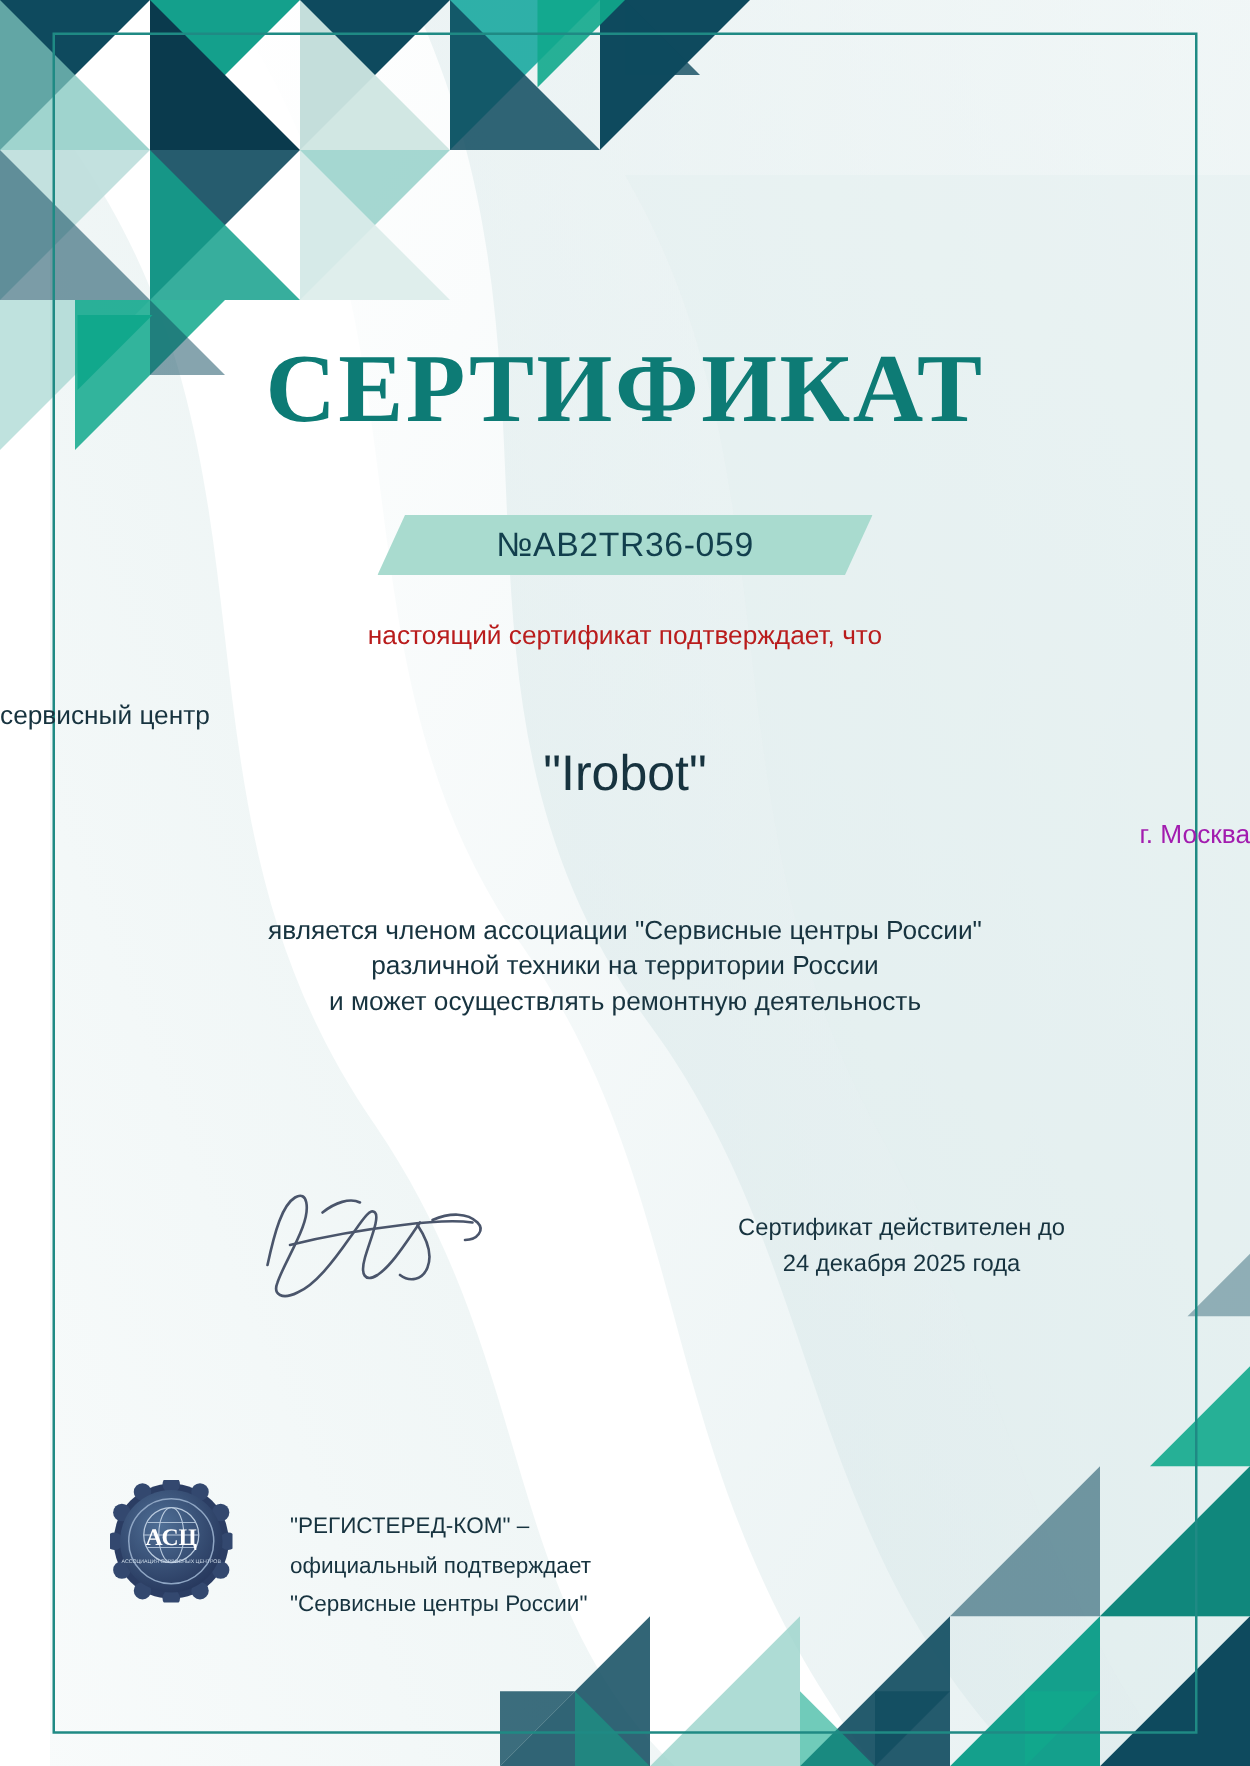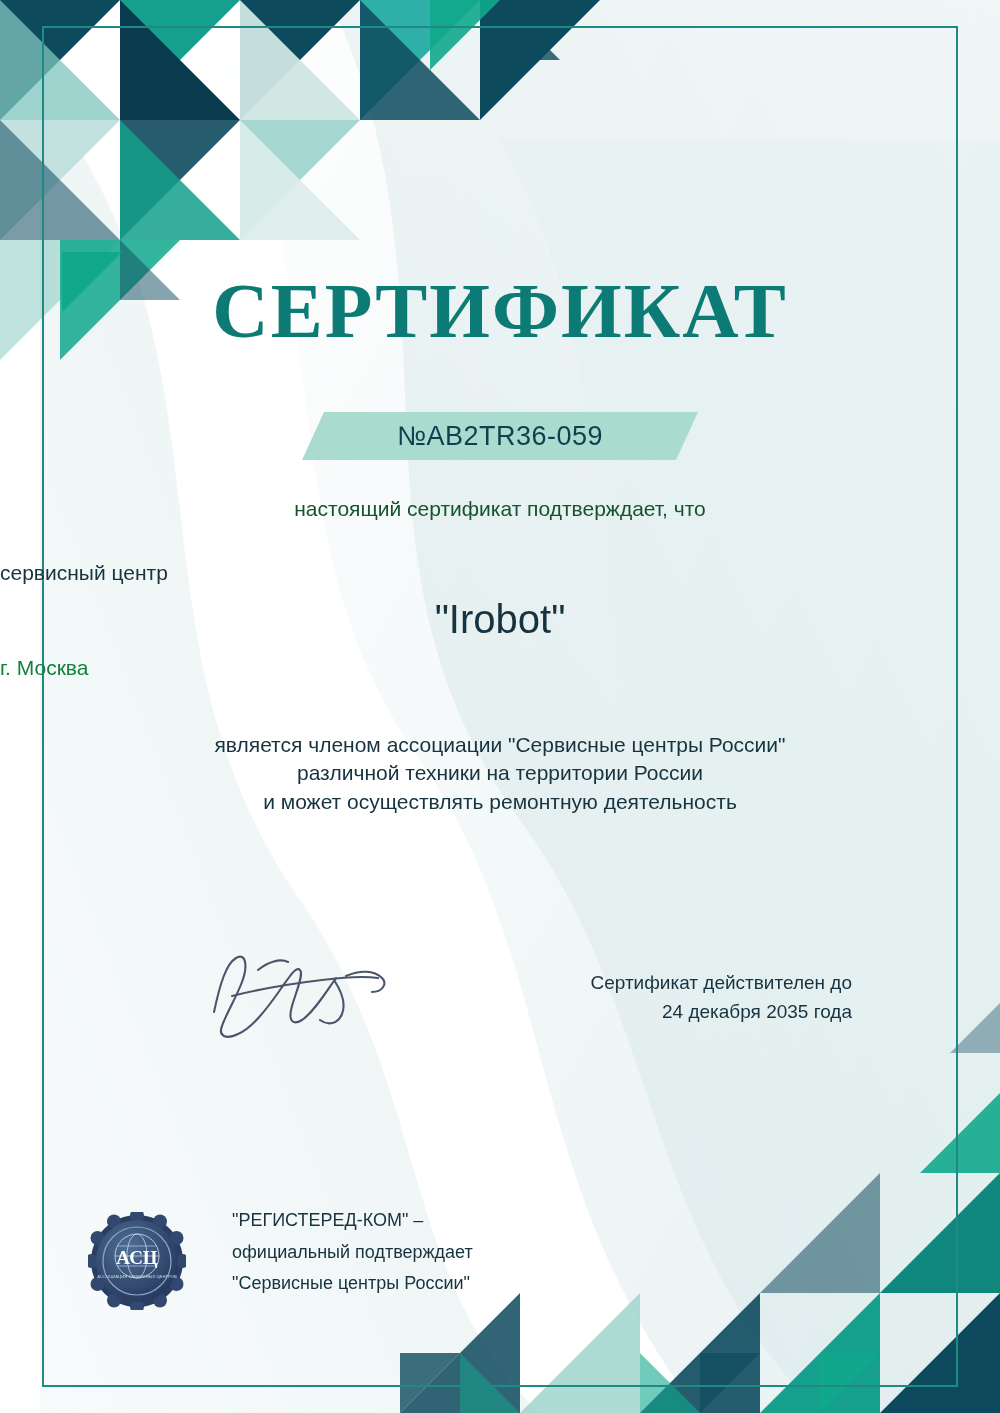--- a/index.html
+++ b/index.html
@@ -91,21 +91,21 @@
     letter-spacing: 0.5px;
   }
 
   .confirm-line {
     position: absolute;
     top: 497px;
     left: 0;
     width: 1000px;
     text-align: center;
     font-size: 21px;
-    color: #14532d;
+    color: #b91c1c;
   }
 
   .org-role {
     position: absolute;
     top: 561px;
     left: 0;
     width: 1000px;
     text-align: left;
     font-size: 21px;
     color: #17333f;
@@ -119,44 +119,44 @@
     text-align: center;
     font-size: 40px;
     color: #17333f;
   }
 
   .org-city {
     position: absolute;
     top: 656px;
     left: 0;
     width: 1000px;
-    text-align: left;
+    text-align: right;
     font-size: 21px;
-    color: #15803d;
+    color: #a21caf;
   }
 
   .body-text {
     position: absolute;
     top: 731px;
     left: 0;
     width: 1000px;
     text-align: center;
     font-size: 21px;
     line-height: 1.35;
     color: #17333f;
   }
   .body-text div {
     margin: 0;
   }
 
   .validity {
     position: absolute;
     top: 969px;
     right: 148px;
-    text-align: right;
+    text-align: center;
     font-size: 19px;
     line-height: 1.5;
     color: #17333f;
   }
 
   
   .signature {
     position: absolute;
     left: 196px;
     top: 940px;
@@ -170,21 +170,21 @@
     left: 232px;
     top: 1205px;
     font-size: 18px;
     line-height: 1.75;
     color: #17333f;
   }
 
   .seal {
     position: absolute;
     left: 88px;
-    top: 1212px;
+    top: 1184px;
     width: 98px;
     height: 98px;
   }
 </style>
 </head>
 <body>
 
 <div class="certificate">
 
   <div class="bg-layer">
@@ -274,21 +274,21 @@
     <div class="org-city">г. Москва</div>
 
     <div class="body-text">
       <div>является членом ассоциации "Сервисные центры России"</div>
       <div>различной техники на территории России</div>
       <div>и может осуществлять ремонтную деятельность</div>
     </div>
 
     <div class="validity">
       <div>Сертификат действителен до</div>
-      <div>24 декабря 2035 года</div>
+      <div>24 декабря 2025 года</div>
     </div>
 
     <div class="signature">
       <svg width="210" height="110" viewBox="0 0 210 110">
         <g fill="none" stroke="#4a556b" stroke-width="2.1" stroke-linecap="round" stroke-linejoin="round">
           <path d="M18,72 C24,44 30,24 40,18 C50,12 52,26 46,42 C40,58 30,74 26,86 C22,96 30,100 42,94 C56,88 70,70 84,50 C94,36 100,26 104,30 C108,34 100,52 96,66 C92,80 96,86 106,80 C118,72 130,52 140,38"></path>
           <path d="M36,56 C60,50 92,44 126,40 C150,37 168,36 182,38"></path>
           <path d="M138,40 C146,52 150,64 146,74 C142,84 132,86 124,80"></path>
           <path d="M150,36 C164,30 178,30 186,38 C192,44 186,52 176,52"></path>
           <path d="M62,30 C72,22 84,18 92,22"></path>

